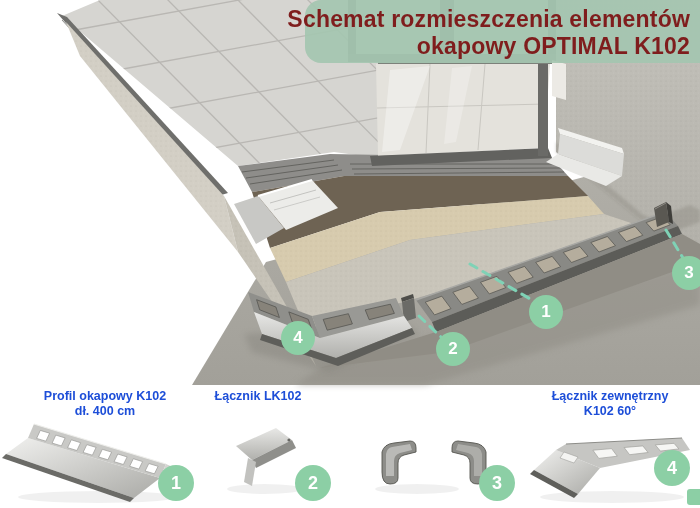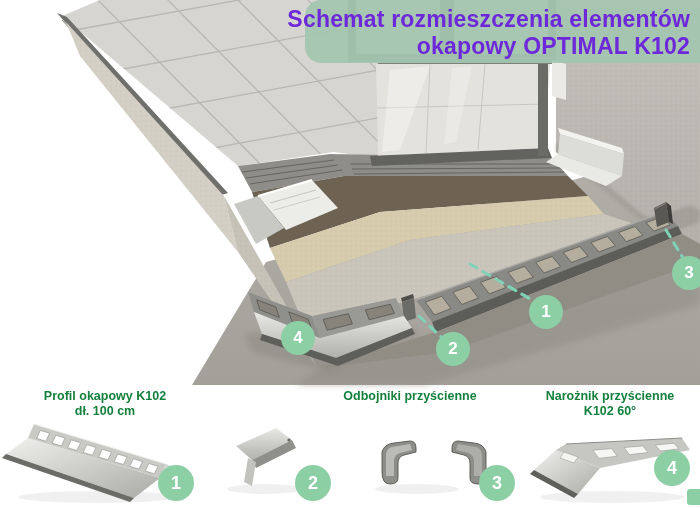--- a/index.html
+++ b/index.html
@@ -1,25 +1,25 @@
 <!DOCTYPE html>
 <html><head>
 <meta charset="utf-8">
 <style>
   html,body{margin:0;padding:0;background:#fff;}
   .page{position:relative;width:700px;height:508px;overflow:hidden;background:#fff;
         font-family:"Liberation Sans",sans-serif;}
   .scene-svg{position:absolute;left:0;top:0;}
-  .title{position:absolute;top:6px;right:10px;width:470px;text-align:right;color:#6d28d9;
+  .title{position:absolute;top:6px;right:10px;width:470px;text-align:right;color:#7f1d1d;
          font:bold 23px/27px "Liberation Sans",sans-serif;letter-spacing:0.2px;}
   .badge{position:absolute;border-radius:50%;background:#8ccfa5;color:#fff;font-weight:bold;
          display:flex;align-items:center;justify-content:center;box-sizing:border-box;}
   .s34{width:34px;height:34px;font-size:17px;}
   .s36{width:36px;height:36px;font-size:18px;}
-  .plabel{position:absolute;color:#15803d;font:bold 12.5px/15px "Liberation Sans",sans-serif;
+  .plabel{position:absolute;color:#1d4ed8;font:bold 12.5px/15px "Liberation Sans",sans-serif;
           text-align:center;}
   .accent-square{position:absolute;left:687px;top:489px;width:16px;height:16px;border-radius:3px;
           background:#8ccfa5;}
 </style>
 </head>
 <body>
 
 <div class="page">
 
 <svg class="scene-svg" width="700" height="508" viewBox="0 0 700 508">
@@ -274,27 +274,30 @@
     </div>
 <div class="badge s34" style="left:672px;top:256px;">
       <span>3</span>
     </div>
 <div class="badge s34" style="left:281px;top:321px;">
       <span>4</span>
     </div>
 
 <div class="plabel" style="left:15px;top:389px;width:180px;">
   <div>Profil okapowy K102</div>
-  <div>dł. 100 cm</div>
+  <div>dł. 400 cm</div>
+</div>
+<div class="plabel" style="left:178px;top:389px;width:160px;">
+  <div>Łącznik LK102</div>
+  <div></div>
 </div>
 <div class="plabel" style="left:320px;top:389px;width:180px;">
-  <div>Odbojniki przyścienne</div>
 </div>
 <div class="plabel" style="left:520px;top:389px;width:180px;">
-  <div>Narożnik przyścienne</div>
+  <div>Łącznik zewnętrzny</div>
   <div>K102 60°</div>
 </div>
 
 <div class="badge s36" style="left:158px;top:465px;">
       <span>1</span>
     </div>
 <div class="badge s36" style="left:295px;top:465px;">
       <span>2</span>
     </div>
 <div class="badge s36" style="left:479px;top:465px;">

